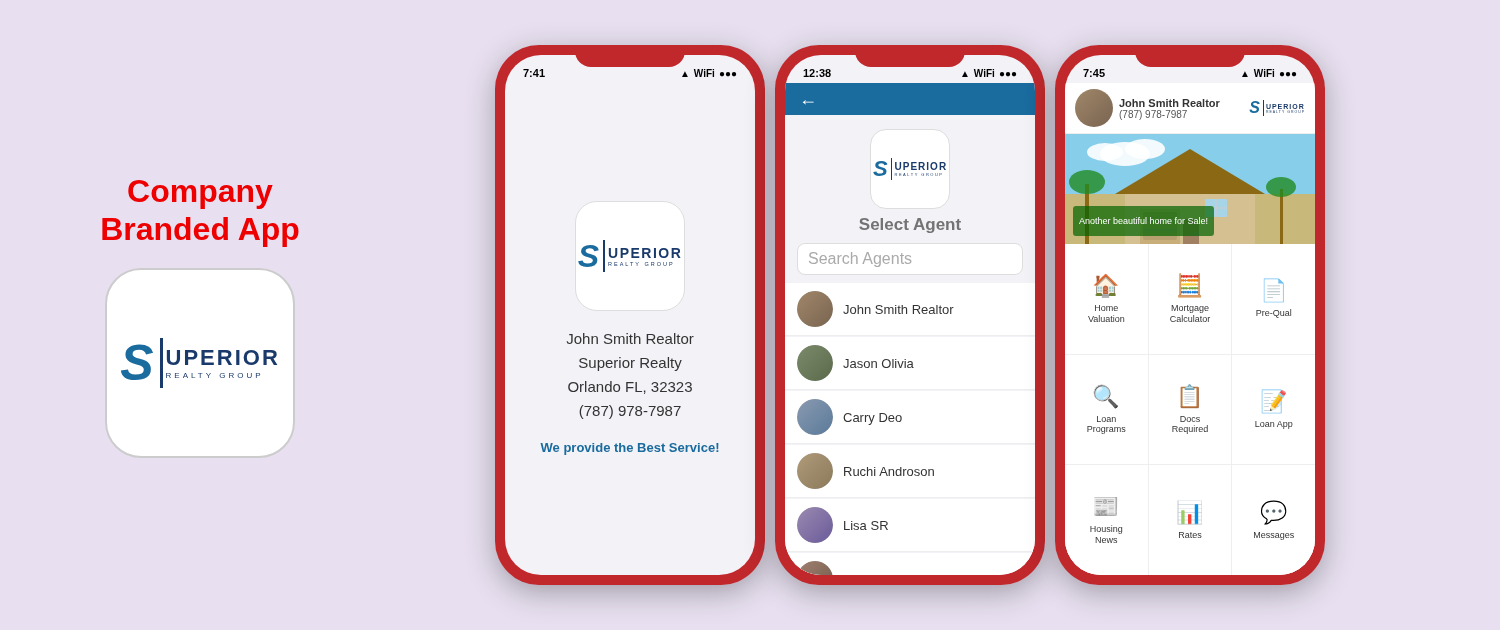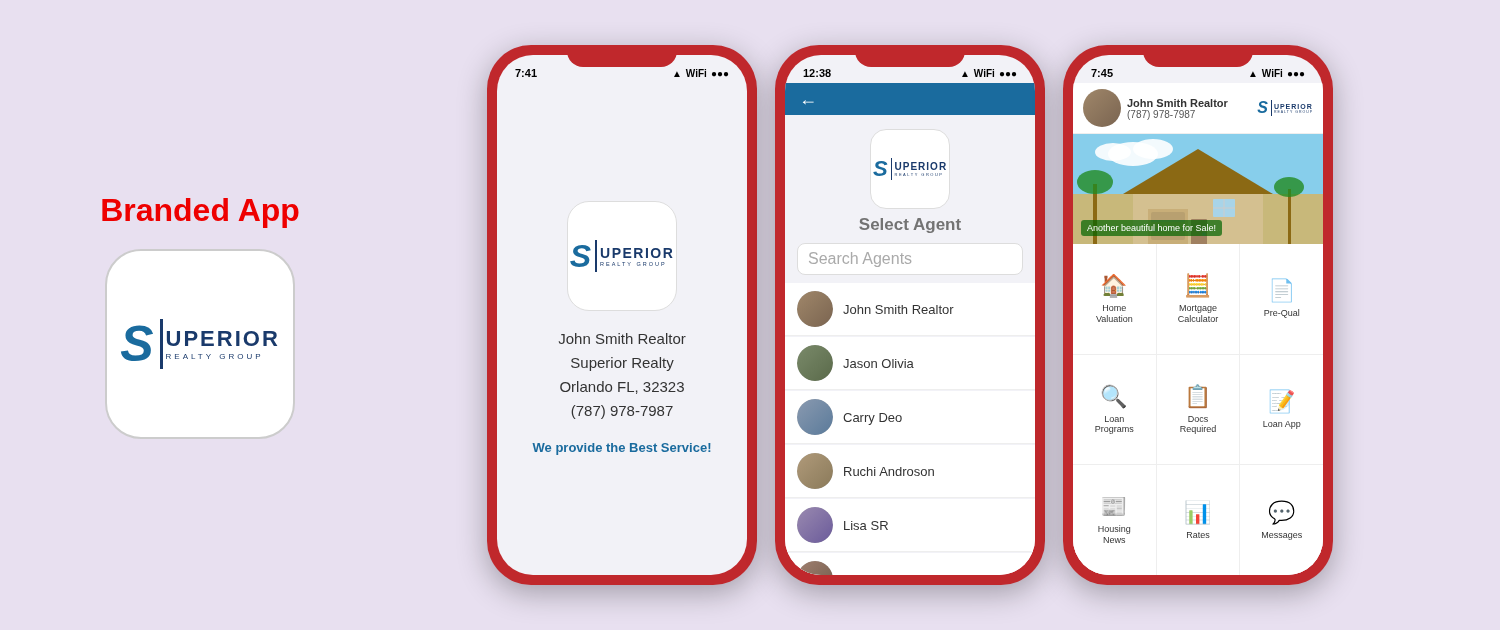--- a/index.html
+++ b/index.html
@@ -85,21 +85,21 @@
     .logo-sub {
       font-size: 8px;
       color: #1a3a6b;
       letter-spacing: 3px;
       margin-top: 2px;
     }
 
     
     .phones-container {
       display: flex;
-      gap: 18px;
+      gap: 10px;
       align-items: center;
       flex: 1;
       justify-content: center;
     }
 
     
     .phone {
       width: 270px;
       height: 540px;
       background: #c0282c;
@@ -458,21 +458,21 @@
       overflow: hidden;
     }
 
     .house-banner-text {
       position: absolute;
       bottom: 8px;
       left: 8px;
       background: rgba(0,100,0,0.7);
       color: white;
       font-size: 9px;
-      padding: 3px 6px;
+      padding: 10px 6px;
       border-radius: 3px;
     }
 
     
     .icon-grid {
       display: grid;
       grid-template-columns: repeat(3, 1fr);
       gap: 1px;
       background: #eee;
       flex: 1;
@@ -511,20 +511,21 @@
     }
 
   </style>
 </head>
 <body>
 
 <div class="page-container">
 
   <div class="left-section">
     <div class="company-title">
+      <div>Company</div>
       <div>Branded App</div>
     </div>
     <div class="app-icon-large">
       <div class="superior-logo">
         <div class="splash-logo-row">
           <span class="logo-icon-s">S</span>
           <div class="logo-text-right">
             <span class="logo-main">UPERIOR</span>
             <span class="logo-sub">REALTY GROUP</span>
           </div>

